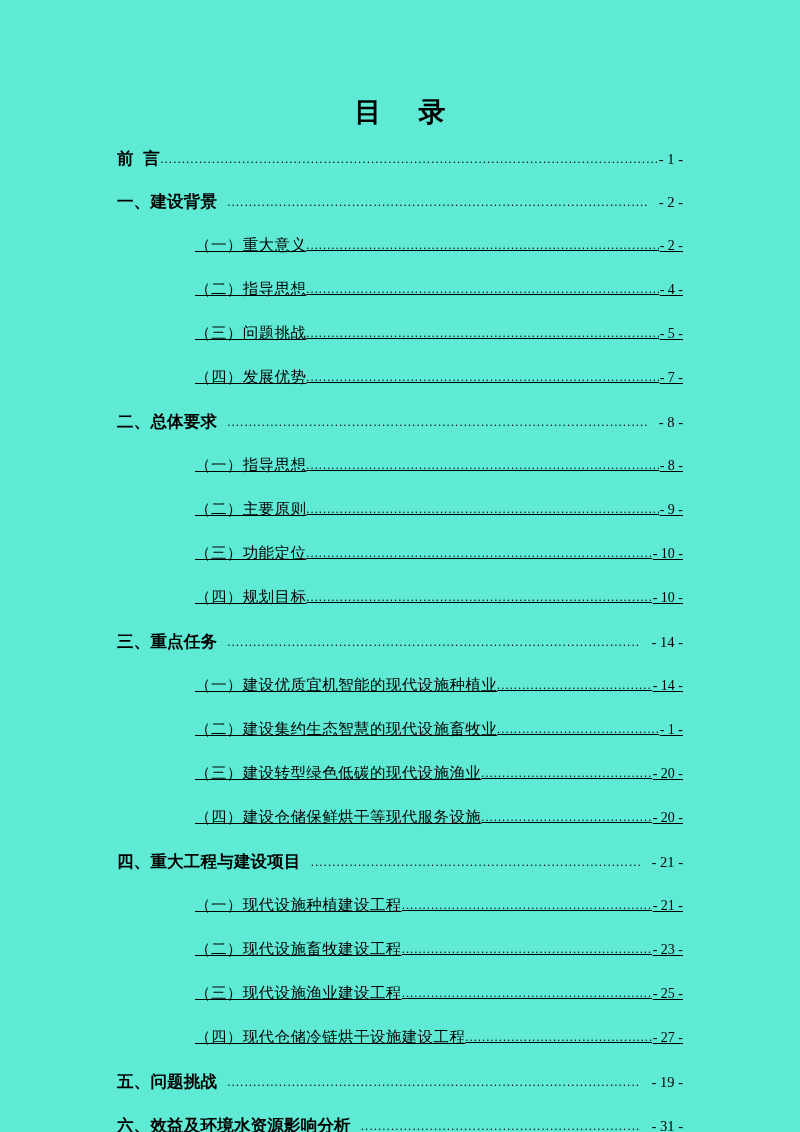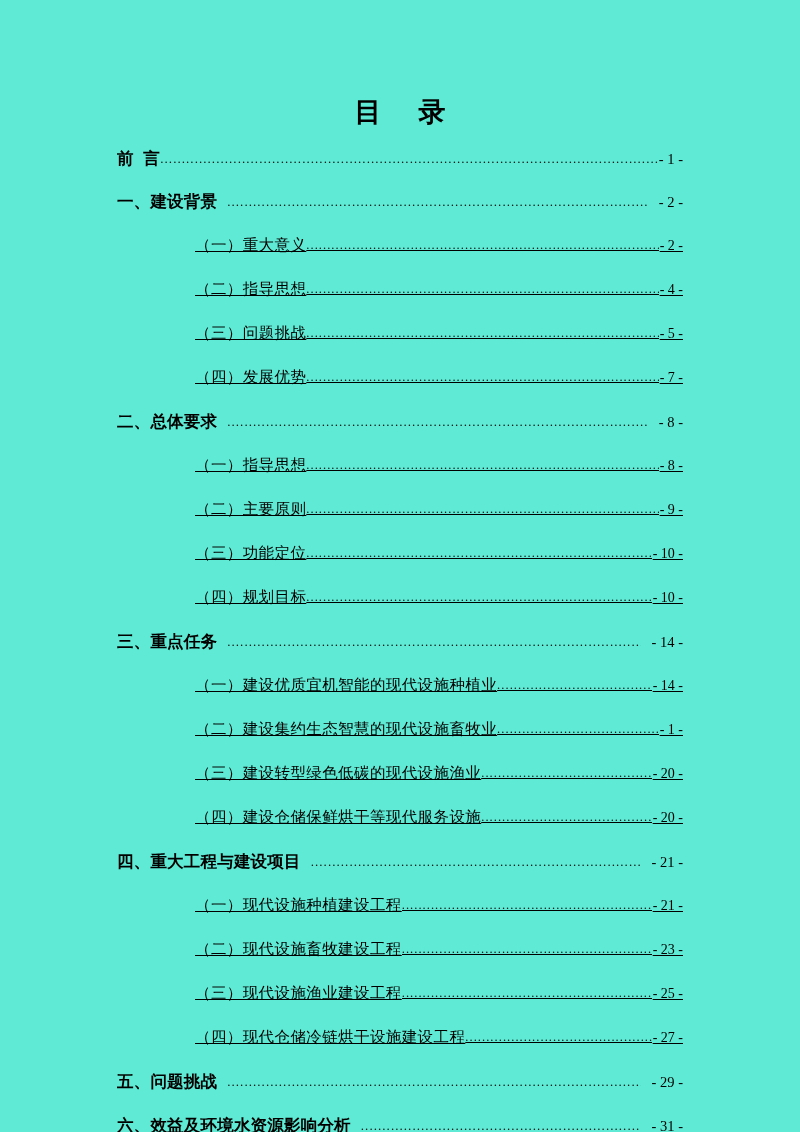--- a/index.html
+++ b/index.html
@@ -227,21 +227,21 @@
           <span class="toc-page">- 25 -</span>
         </div>
         <div class="toc-row lvl-2">
           <span class="toc-label">（四）现代仓储冷链烘干设施建设工程</span>
           <span class="toc-leader">...........................................................................................................................................................................................................................</span>
           <span class="toc-page">- 27 -</span>
         </div>
         <div class="toc-row lvl-1">
           <span class="toc-label">五、问题挑战</span>
           <span class="toc-leader">...........................................................................................................................................................................................................................</span>
-          <span class="toc-page">- 29 -</span>
+          <span class="toc-page">- 19 -</span>
         </div>
         <div class="toc-row lvl-1">
           <span class="toc-label">六、效益及环境水资源影响分析</span>
           <span class="toc-leader">...........................................................................................................................................................................................................................</span>
           <span class="toc-page">- 31 -</span>
         </div>
       </div>
 
   </div>
 

